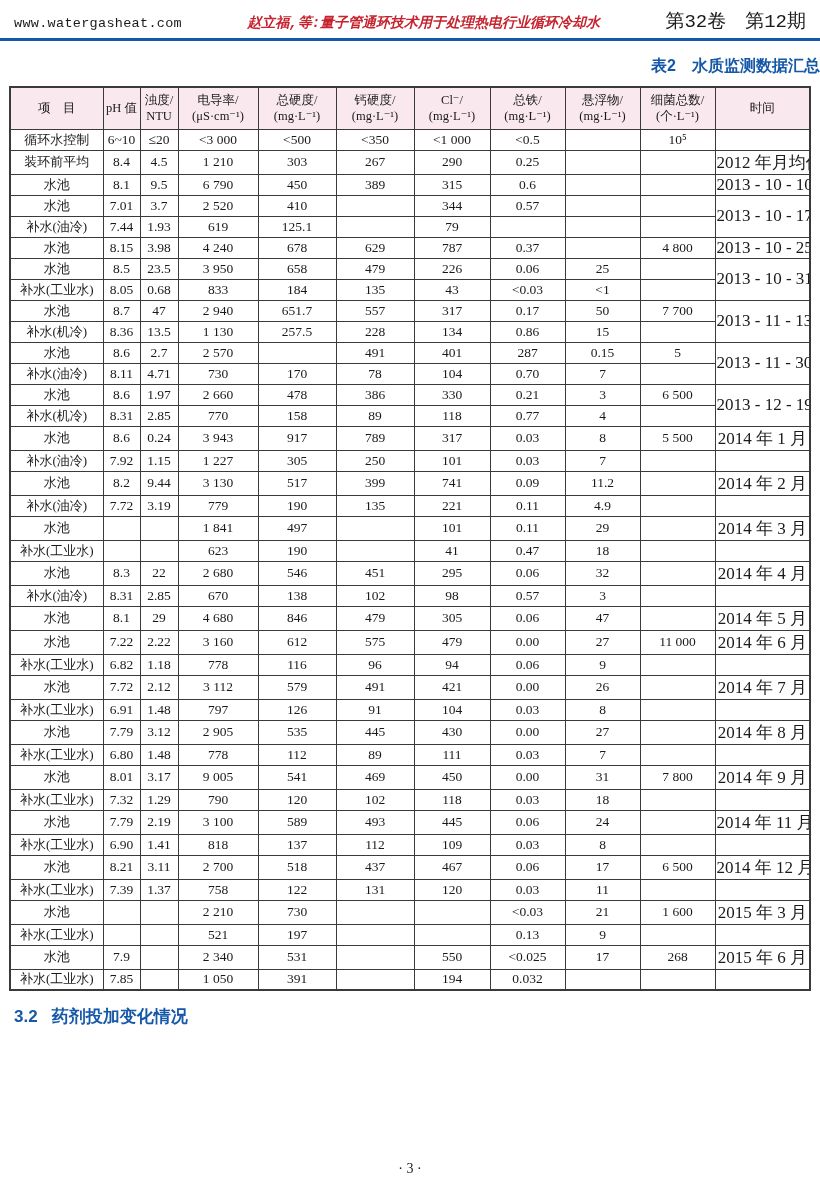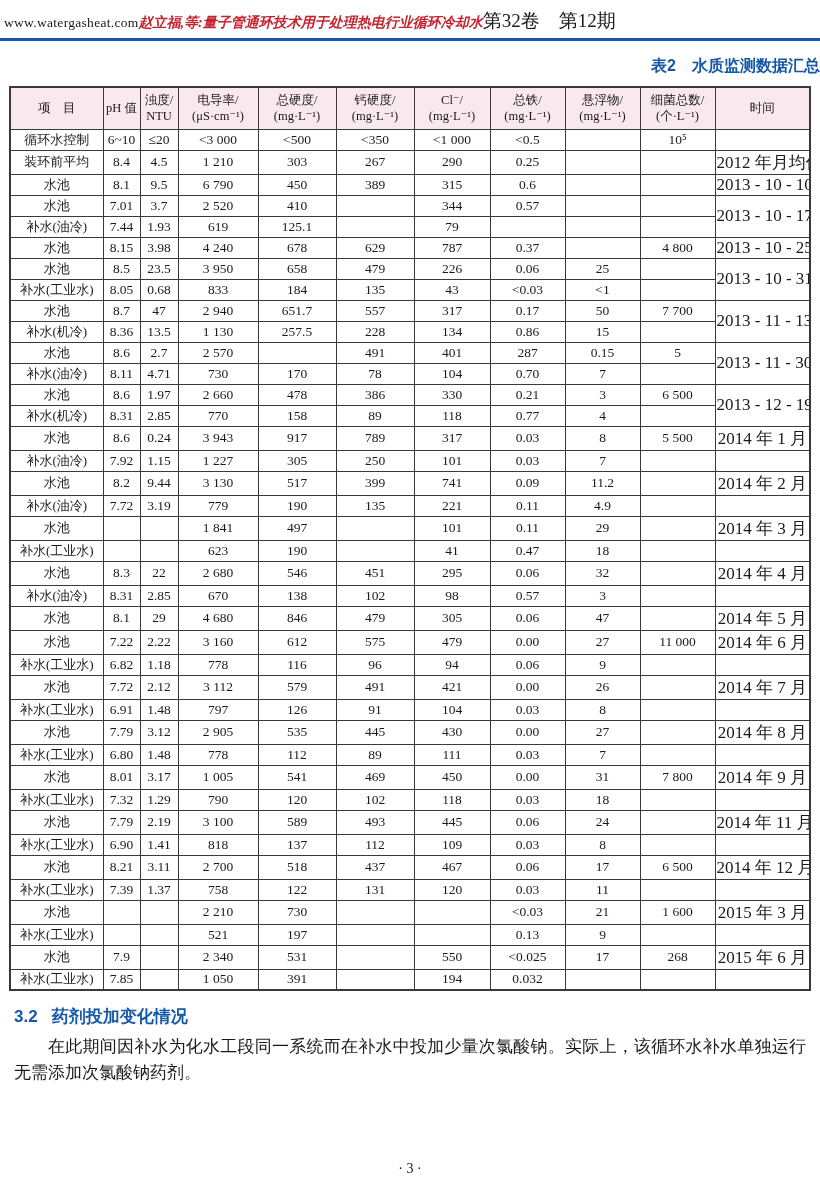--- a/index.html
+++ b/index.html
@@ -11,22 +11,22 @@
   }
   *{box-sizing:border-box;}
   html,body{margin:0;padding:0;background:#ffffff;}
   .page{
     width:820px;height:1185px;position:relative;background:#fff;
     font-family:"Liberation Serif","DejaVu Serif",serif;color:var(--ink);
     overflow:hidden;
   }
   
   .runhead{
-    display:flex;justify-content:flex-start;align-items:baseline;
-    padding:8px 14px 3px 4px;font-size:13.5px;
+    display:flex;justify-content:space-between;align-items:baseline;
+    padding:8px 14px 3px 14px;font-size:13.5px;font-family:Liberation Mono, monospace;
   }
   .runhead .site{letter-spacing:0.3px;}
   .runhead .article{color:var(--red);font-style:italic;font-weight:bold;font-size:14px;}
   .runhead .issue{font-size:19px;}
   .rule{height:3px;background:var(--blue);margin:1px 0 0 0;}
   
   .tbl-title{
     text-align:right;color:var(--blue);font-weight:bold;
     font-size:16px;margin:15px 0 9px 0;
     font-family:"Liberation Sans","DejaVu Sans",sans-serif;
@@ -491,21 +491,21 @@
           <td class="c-num">111</td>
           <td class="c-num">0.03</td>
           <td class="c-num">7</td>
           <td class="c-num"></td>
           <td class="c-time"></td>
         </tr>
         <tr>
           <td class="c-label">水池</td>
           <td class="c-num">8.01</td>
           <td class="c-num">3.17</td>
-          <td class="c-num">1 005</td>
+          <td class="c-num">9 005</td>
           <td class="c-num">541</td>
           <td class="c-num">469</td>
           <td class="c-num">450</td>
           <td class="c-num">0.00</td>
           <td class="c-num">31</td>
           <td class="c-num">7 800</td>
           <td class="c-time">2014 年 9 月</td>
         </tr>
         <tr>
           <td class="c-label">补水(工业水)</td>
@@ -625,19 +625,18 @@
           <td class="c-time"></td>
         </tr>
       </tbody>
   </table>
 
   <div class="sections">
     <div class="col">
       <div class="sec-h">
         <span class="sec-no">3.2</span><span>药剂投加变化情况</span>
       </div>
-      <p class="sec-p">在此期间因补水为化水工段同一系统而在补水中投加少量次氯酸钠。实际上，该循环水补水单独运行无需添加次氯酸钠药剂。</p>
     </div>
   </div>
 
   <div class="pagenum">· 3 ·</div>
 
 </div>
 
 </body></html>

